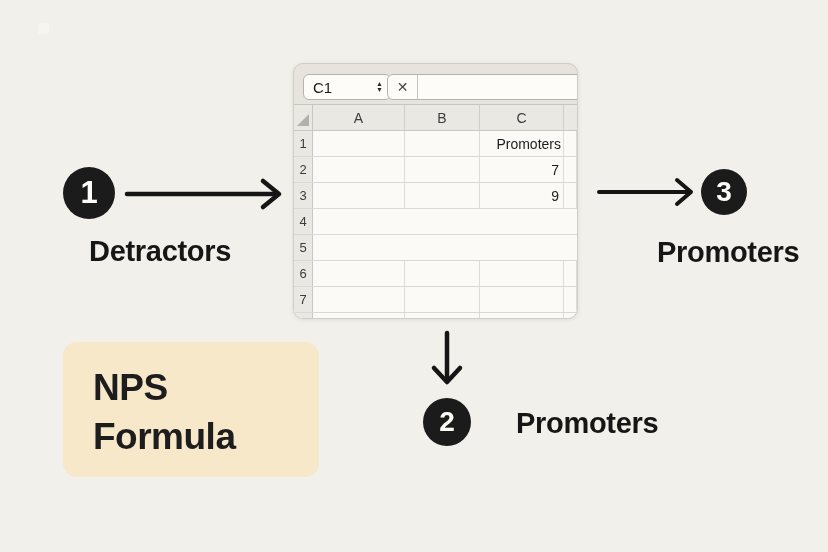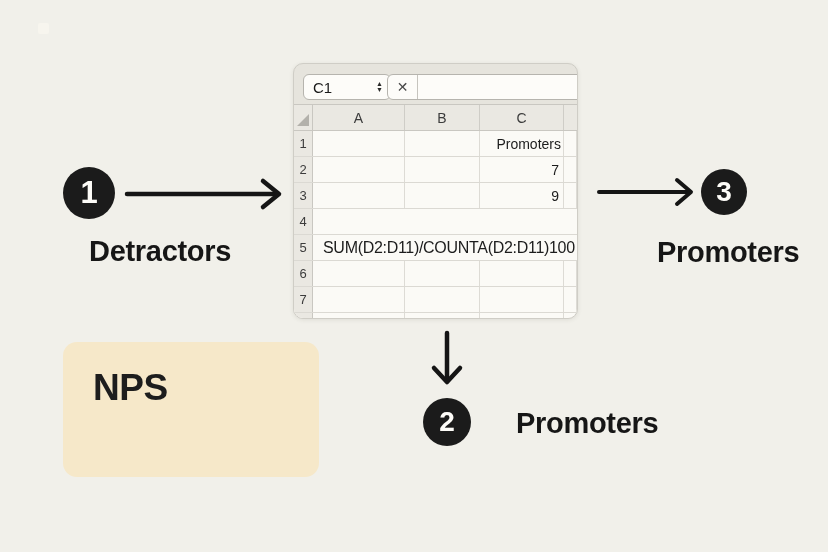--- a/index.html
+++ b/index.html
@@ -150,21 +150,20 @@
     <div class="cell num col-c">9</div>
     <div class="cell col-d"></div>
   </div>
 
   <div class="sheet-row">
     <div class="rownum">4</div>
   </div>
 
   <div class="sheet-row">
     <div class="rownum">5</div>
-    <div class="cell spanwide">SUM(D2:D11)/COUNTA(D2:D11)100</div>
   </div>
 
   <div class="sheet-row">
     <div class="rownum">6</div>
     <div class="cell col-a"></div>
     <div class="cell col-b"></div>
     <div class="cell col-c"></div>
     <div class="cell col-d"></div>
   </div>
 
@@ -196,13 +195,14 @@
 </div>
 <div class="abs dlabel lbl-promoters-right">Promoters</div>
 
 <div class="abs badge badge-2">
   <span>2</span>
 </div>
 <div class="abs dlabel lbl-promoters-bottom">Promoters</div>
 
 <div class="abs nps-box">
   <div class="line">NPS</div>
+  <div class="line">Formula</div>
 </div>
 
 </body></html>

